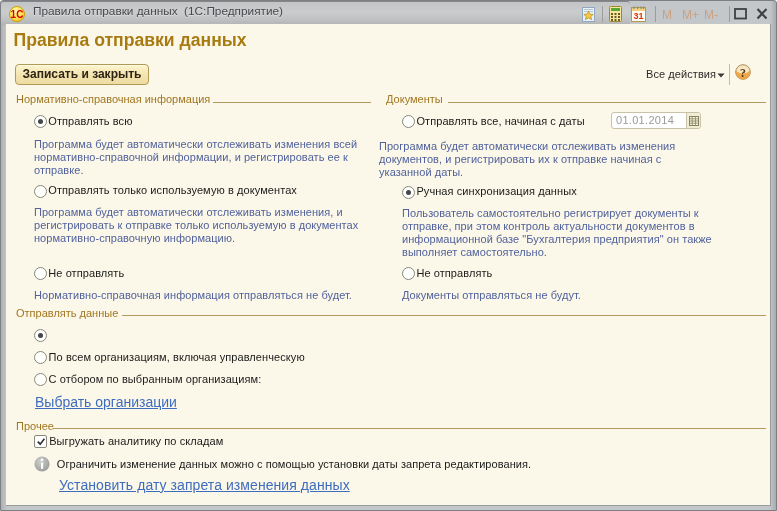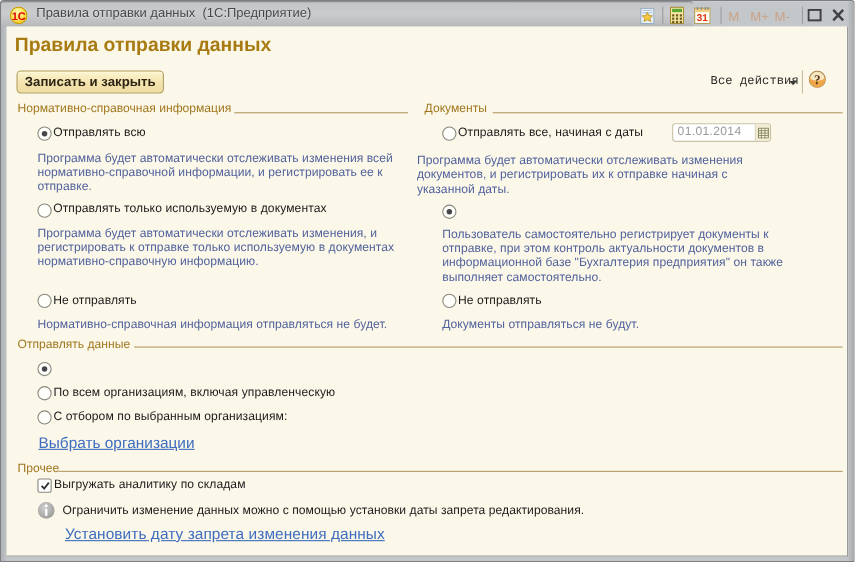--- a/index.html
+++ b/index.html
@@ -81,21 +81,21 @@
       <path d="M1.5 1 L10.5 10.5 M10.5 1 L1.5 10.5" stroke="#3f4144" stroke-width="2.2" stroke-linecap="butt"></path>
     </svg>
   </div>
   <div id="content"></div>
 
   <div style="position:absolute;left:14px;top:30px;font-size:17.6px;line-height:18px;font-weight:bold;color:#a87b12;white-space:nowrap;margin-left:-1.5px;">Правила отправки данных</div>
 
   <div style="position:absolute;left:14px;top:63px;width:134px;height:21px;border:1px solid #b09a55;border-radius:4px;
       background:linear-gradient(#fdf5d0,#f3e3ae 55%,#eedca2);box-sizing:border-box;box-shadow:inset 0 1px 0 #fffbe2;
       font-size:12px;font-weight:bold;color:#2e2414;text-align:center;line-height:16px;padding-top:1px;">Записать и закрыть</div>
-  <div class="t13" style="left:645px;top:66.5px;color:#2a2a2a;font-family:Liberation Mono, monospace;">Все действия</div>
+  <div class="t13" style="left:645px;top:66.5px;color:#2a2a2a;">Все действия</div>
   <svg style="position:absolute;left:716px;top:72px" width="8" height="5" viewBox="0 0 8 5">
       <path d="M0.4 0.6 L4 4.6 L7.6 0.6 Z" fill="#3a3a3a"></path>
     </svg>
   <div style="position:absolute;left:728px;top:63px;width:1px;height:21px;background:#c5bf9f;"></div>
   <svg style="position:absolute;left:734px;top:63px" width="16" height="16" viewBox="0 0 16 16">
     <circle cx="8" cy="8" r="7.3" fill="#f6e7c0" stroke="#ad8a55" stroke-width="1"></circle>
     <path d="M8 15.3 A7.3 7.3 0 0 1 0.8 6.8 A 11 11 0 0 0 15.2 6.8 A7.3 7.3 0 0 1 8 15.3" fill="#eea13c" opacity="0.9"></path>
     <text x="8" y="12.5" font-size="12" font-weight="bold" fill="#55381a" text-anchor="middle" font-family="Liberation Serif">?</text>
   </svg>
 
@@ -123,20 +123,21 @@
        <svg style="position:absolute;left:1.5px;top:2.5px" width="10" height="10" viewBox="0 0 10 10">
          <rect x="0.5" y="0.5" width="9" height="9" fill="#faf6e6" stroke="#84845a"></rect>
          <path d="M0 2.8 H10 M0 5 H10 M0 7.2 H10 M3.2 1 V10 M6.4 1 V10" stroke="#84845a" stroke-width="0.8"></path>
        </svg>
      </div>
   </div>
   <div class="desc" style="left:378px;top:139px;">Программа будет автоматически отслеживать изменения<br>документов, и регистрировать их к отправке начиная с<br>указанной даты.</div>
   <div class="radio" style="left:400.6px;top:184.8px;">
       <div class="dot"></div>
     </div>
+  <div class="t13" style="left:415.4px;top:184px;">Ручная синхронизация данных</div>
   <div class="desc" style="left:401px;top:206.4px;">Пользователь самостоятельно регистрирует документы к<br>отправке, при этом контроль актуальности документов в<br>информационной базе "Бухгалтерия предприятия" он также<br>выполняет самостоятельно.</div>
   <div class="radio" style="left:400.6px;top:266.4px;"></div>
   <div class="t13" style="left:415.4px;top:266px;">Не отправлять</div>
   <div class="desc" style="left:401px;top:288.2px;">Документы отправляться не будут.</div>
 
   <div class="gtitle" style="left:15px;top:305.8px;">Отправлять данные</div>
   <div class="gline" style="left:121px;top:314px;width:644px;"></div>
   <div class="radio" style="left:32.7px;top:328.2px;">
       <div class="dot"></div>
     </div>

